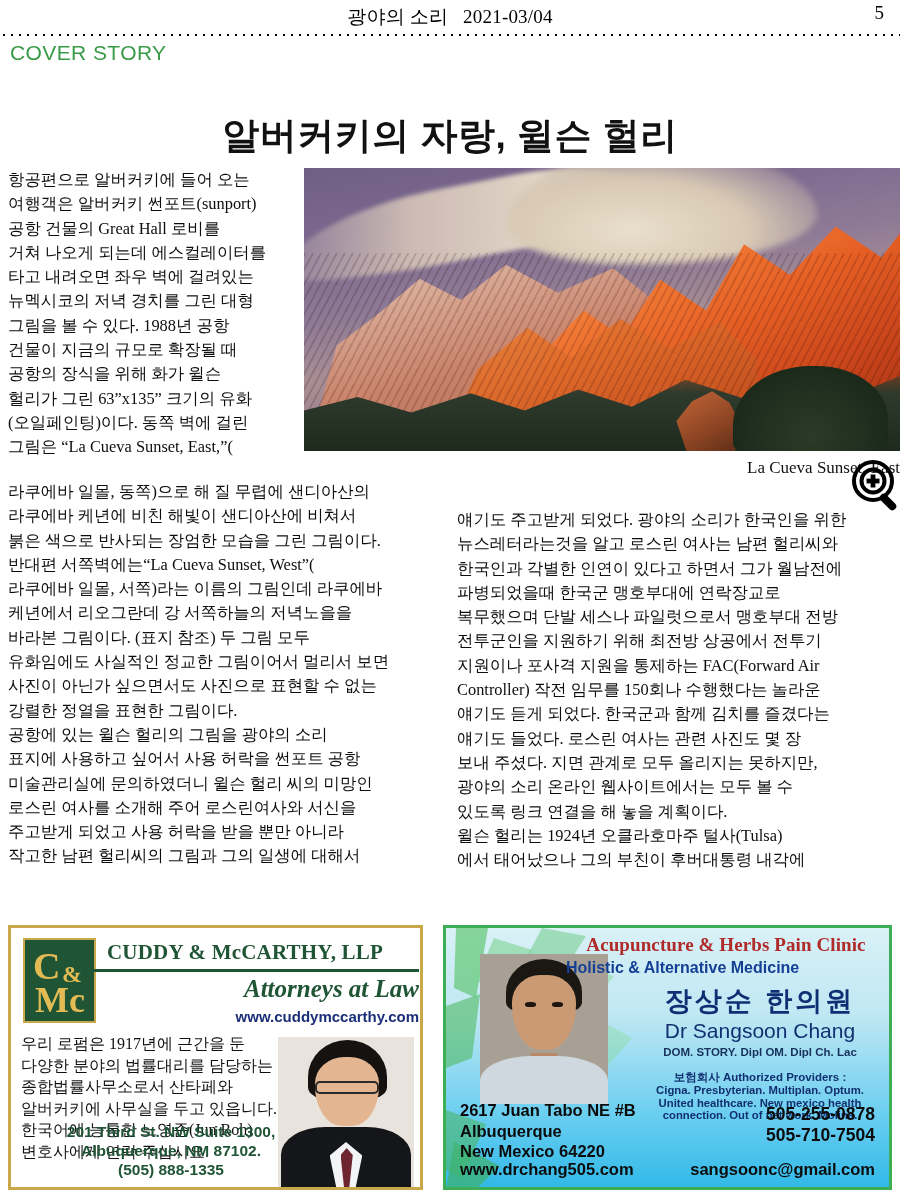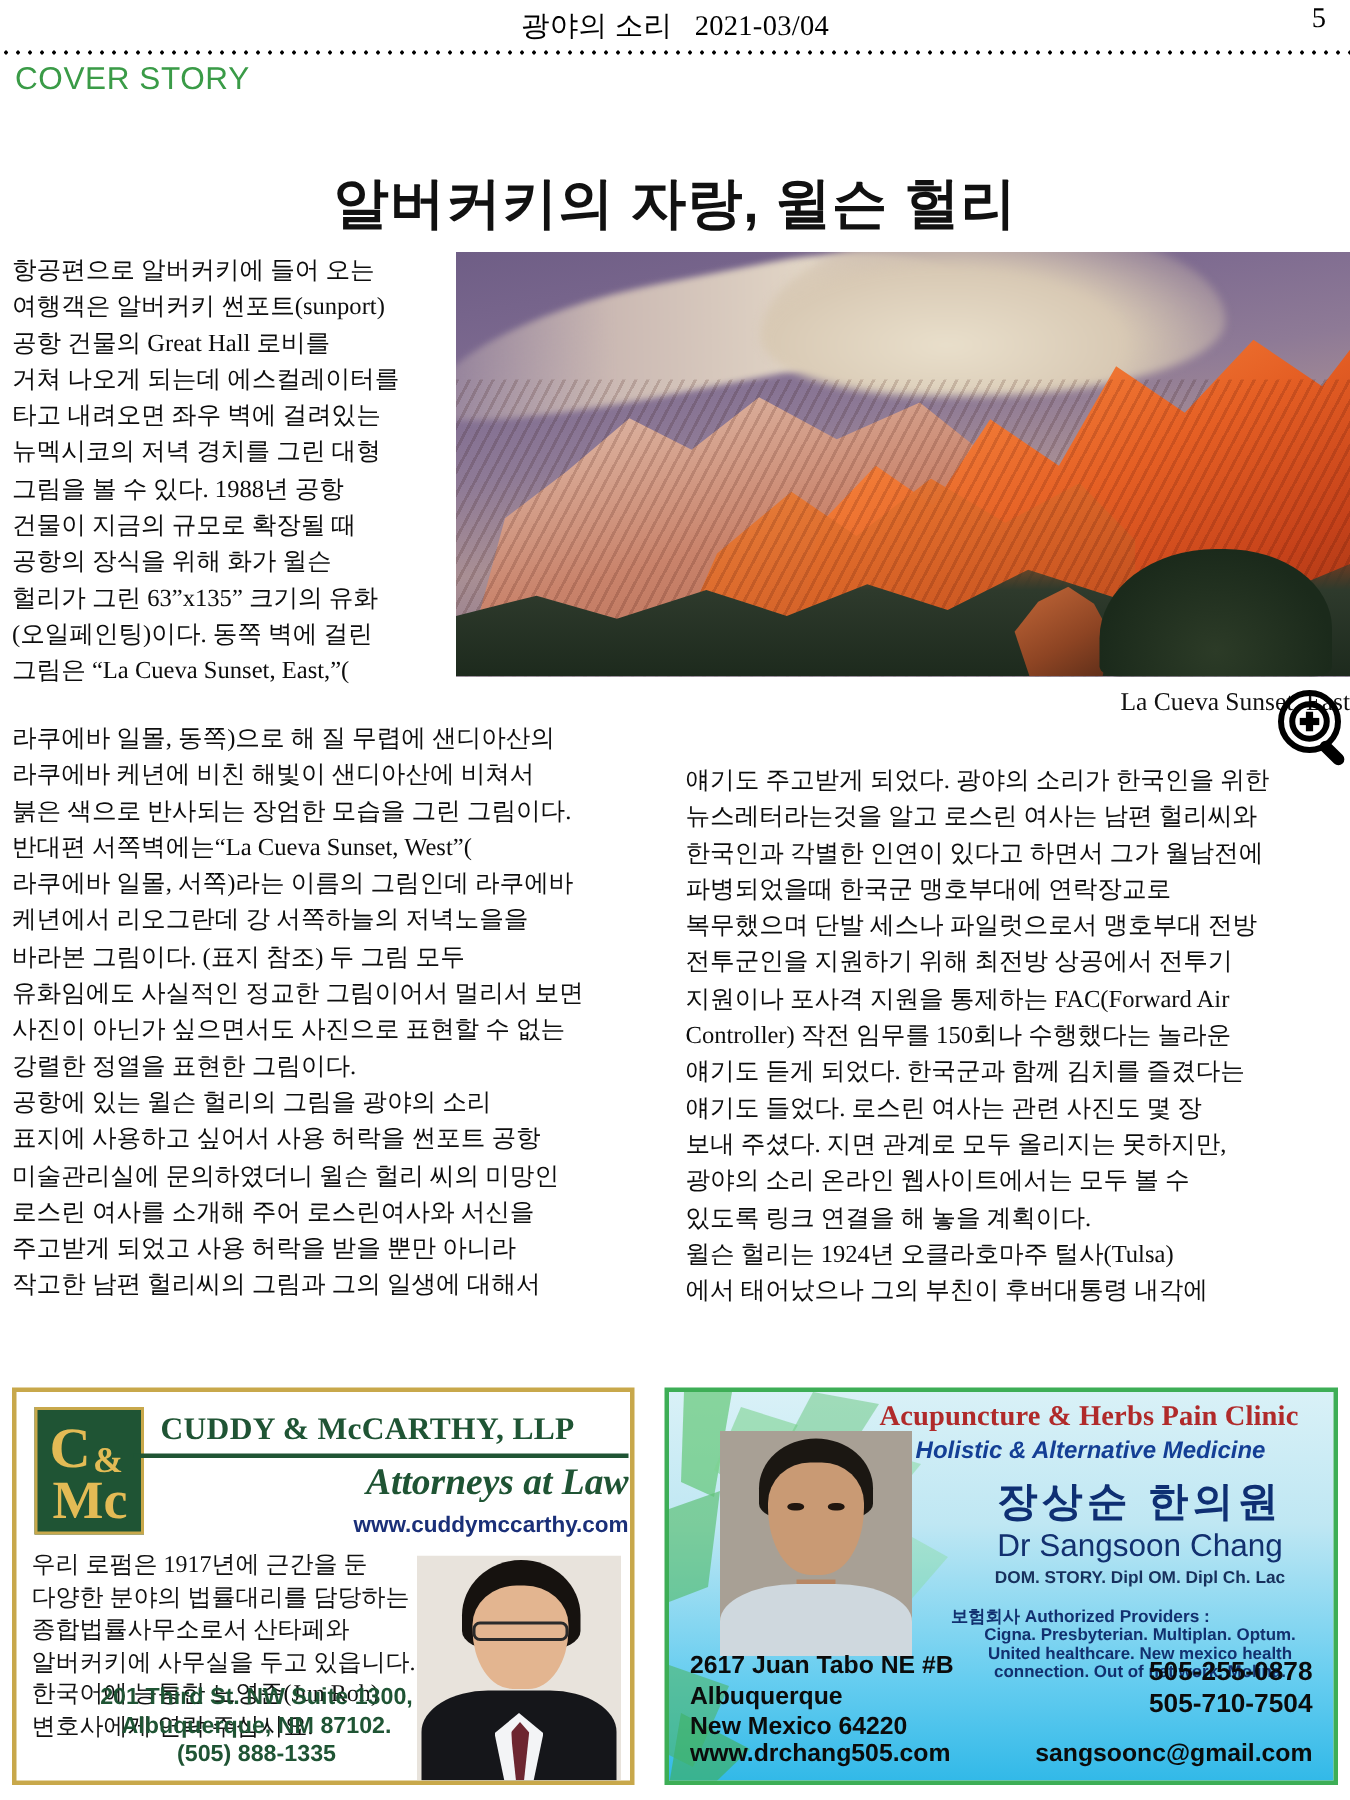--- a/index.html
+++ b/index.html
@@ -379,26 +379,25 @@
     font-weight: bold;
     font-size: 19px;
     color: #b02a2a;
     letter-spacing: .1px;
   }
   .ac-sub {
     position: absolute;
     left: 120px;
     top: 31px;
     width: 322px;
-    text-align: center;
+    text-align: left;
     font-family: "Liberation Sans", sans-serif;
     font-weight: bold;
     font-size: 16px;
     color: #143f95;
-    font-style: italic;
   }
   .ac-korname {
     position: absolute;
     left: 188px;
     top: 55px;
     width: 252px;
     text-align: center;
     font-family: "Liberation Sans", sans-serif;
     font-weight: bold;
     font-size: 27px;
@@ -424,20 +423,21 @@
     font-family: "Liberation Sans", sans-serif;
     font-weight: bold;
     font-size: 11.5px;
     color: #17305c;
   }
   .ac-ins-head {
     position: absolute;
     left: 188px;
     top: 142px;
     width: 252px;
+    text-align: center;
     font-family: "Liberation Sans", sans-serif;
     font-weight: bold;
     font-size: 11.5px;
     color: #12306f;
   }
   .ac-ins-body {
     position: absolute;
     left: 186px;
     top: 156px;
     width: 256px;

